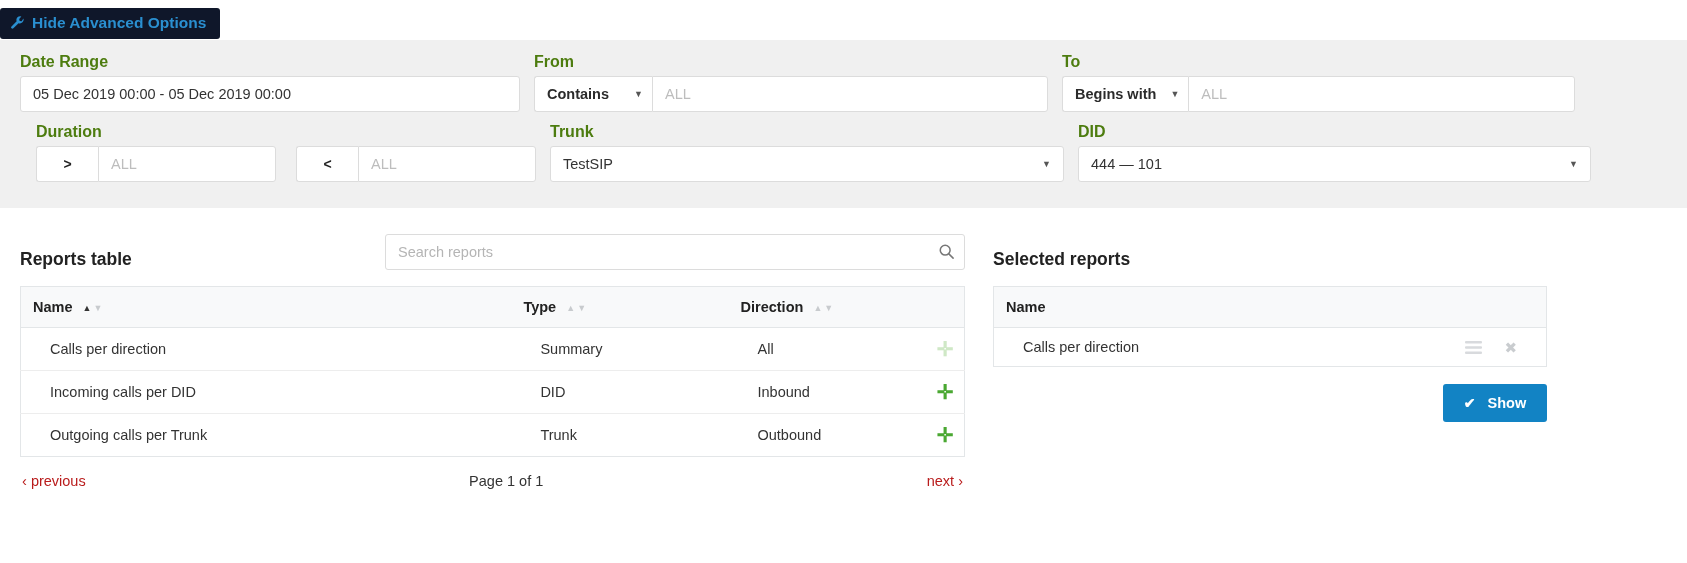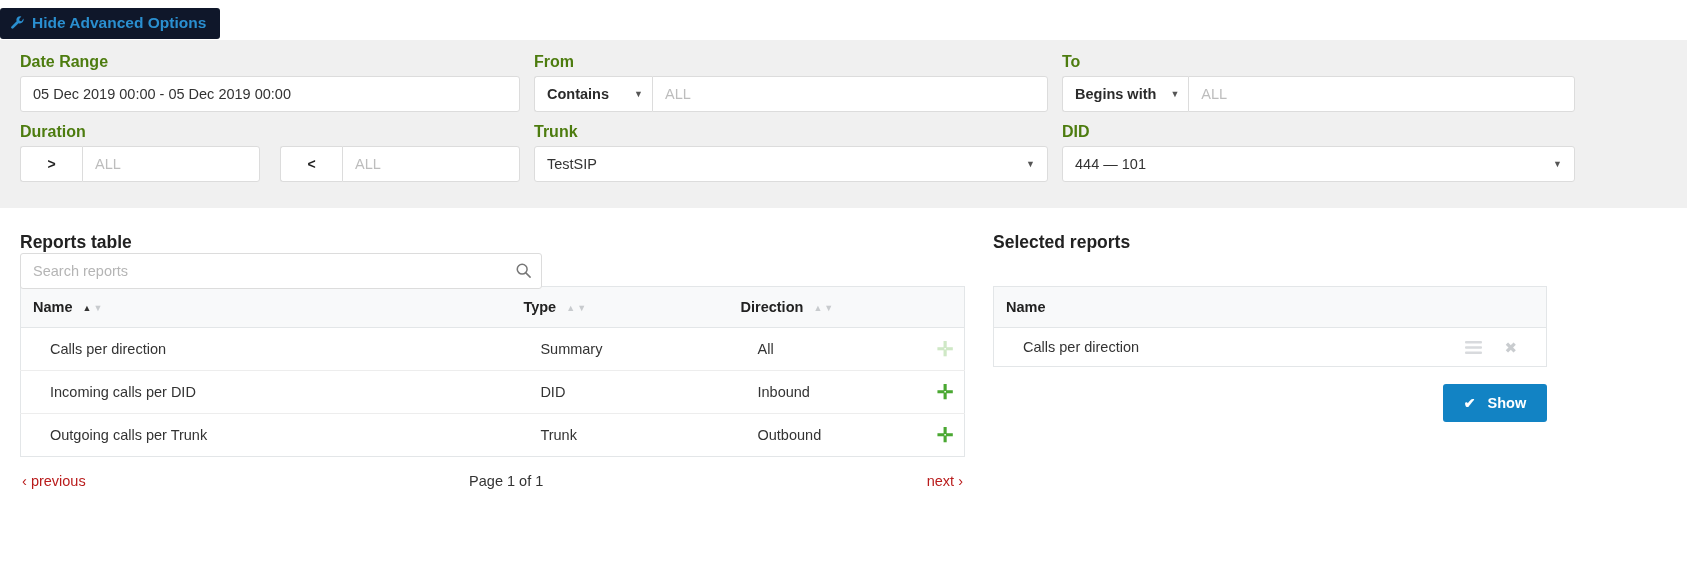--- a/index.html
+++ b/index.html
@@ -96,21 +96,21 @@
     display: flex;
     align-items: center;
     padding: 0 12px;
     font-size: 14.5px;
     color: #bdbdbd;
   }
   .g-from { width: 514px; }
   .g-to   { width: 513px; }
 
   
-  .g-dur { width: 500px; }
+  .g-dur { width: 500px; margin-left: 16px; }
   .dur-wrap { display: flex; gap: 20px; }
   .dur-one { display: flex; flex: 1; }
   .dur-one .op {
     background: #ffffff;
     border: 1px solid #dcdcdc;
     border-right: none;
     border-radius: 3px 0 0 3px;
     width: 62px;
     height: 36px;
     display: flex;
@@ -157,34 +157,33 @@
   .content {
     display: flex;
     padding: 24px 20px 0 20px;
     gap: 28px;
   }
   .left { width: 945px; }
   .right { width: 554px; }
 
   .head-row {
     display: flex;
-    align-items: flex-start;
+    align-items: flex-end;
     justify-content: space-between;
     height: 38px;
     margin-bottom: 16px;
-    flex-direction: column;
   }
   .sec-title {
     font-size: 17.5px;
     font-weight: 700;
     color: #222;
   }
   .search-box {
     position: relative;
-    width: 522px;
+    width: 580px;
   }
   .search-box .si {
     width: 100%;
     height: 36px;
     border: 1px solid #dcdcdc;
     border-radius: 3px;
     background: #fff;
     font-size: 14.5px;
     color: #333;
     padding: 0 34px 0 12px;

